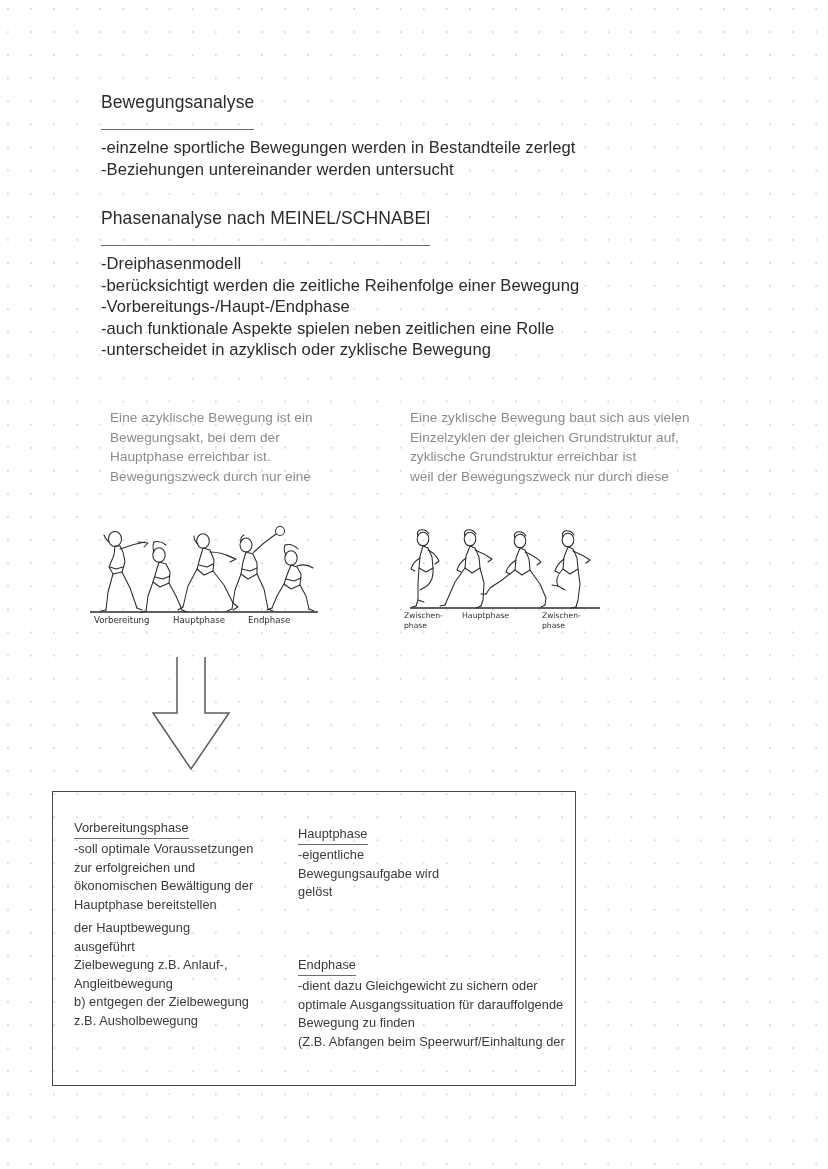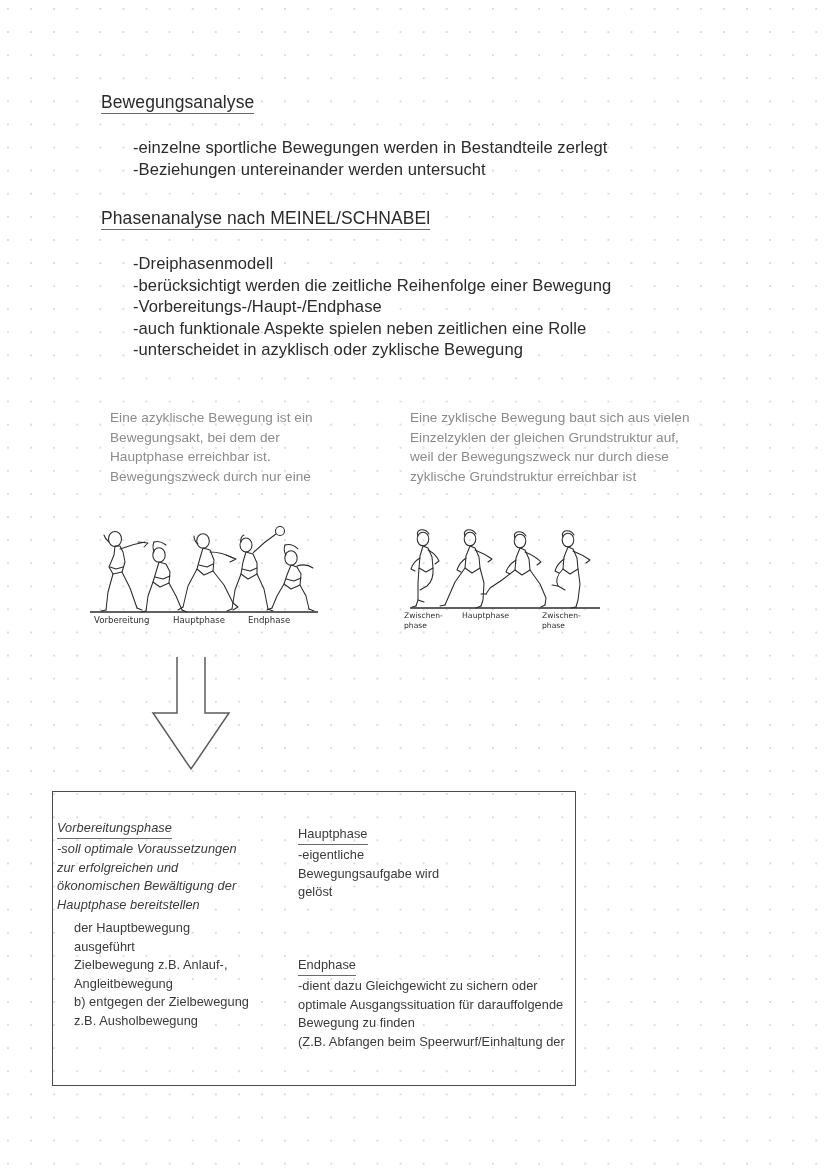--- a/index.html
+++ b/index.html
@@ -25,31 +25,31 @@
   
   .heading {
     position: absolute;
     font-size: 17.5px;
     color: #2b2b2b;
     letter-spacing: 0.1px;
     white-space: nowrap;
   }
   .heading .ul {
     border-bottom: 1.4px solid #6a6a6a;
-    padding-bottom: 1px;
+    padding-bottom: 17px;
   }
   .bullets {
     position: absolute;
     font-size: 16.6px;
     line-height: 21.5px;
     color: #2b2b2b;
     letter-spacing: 0.05px;
     white-space: nowrap;
   }
-  .bullets div { white-space: nowrap; margin-left: 32px; }
+  .bullets div { white-space: nowrap; }
 
   .greytext {
     position: absolute;
     font-size: 13.6px;
     line-height: 19.6px;
     color: #8b8b8b;
     letter-spacing: 0.05px;
   }
   .greytext div { white-space: nowrap; }
 
@@ -121,22 +121,22 @@
   <div class="greytext" style="left:110px; top:408px; width:250px;">
     <div>Eine azyklische Bewegung ist ein</div>
     <div>Bewegungsakt, bei dem der</div>
     <div>Hauptphase erreichbar ist.</div>
     <div>Bewegungszweck durch nur eine</div>
   </div>
 
   <div class="greytext" style="left:390px; top:408px; width:310px;margin-left:20px;">
     <div>Eine zyklische Bewegung baut sich aus vielen</div>
     <div>Einzelzyklen der gleichen Grundstruktur auf,</div>
+    <div>zyklische Grundstruktur erreichbar ist</div>
     <div>weil der Bewegungszweck nur durch diese</div>
-    <div>zyklische Grundstruktur erreichbar ist</div>
   </div>
 
   <div class="figure" style="left:90px; top:522px;">
     <svg width="228" height="95" viewBox="0 0 228 95">
       <g fill="none" stroke="#2b2b2b" stroke-width="1.05" stroke-linecap="round" stroke-linejoin="round">
 
         <ellipse cx="25" cy="17" rx="6.5" ry="7.5"></ellipse>
         <path d="M19 20 Q15 17 14 13"></path>
         <path d="M25 24 L24 33 L19 45 L23 52 L32 50 L35 40 L33 30 L30 24 Z"></path>
         <path d="M30 27 Q43 22 55 20"></path>
@@ -249,21 +249,21 @@
   </div>
 
   <div id="arrow">
     <svg width="92" height="120" viewBox="0 0 92 120">
       <path d="M32 2 L32 58 L8 58 L46 114 L84 58 L60 58 L60 2" fill="none" stroke="#5c5c5c" stroke-width="1.5" stroke-linejoin="miter"></path>
     </svg>
   </div>
 
   <div id="phasebox">
 
-    <div class="boxtext" style="left:4px; top:27px; width:210px;font-style:italic;">
+    <div class="boxtext" style="left:21px; top:27px; width:210px;">
       <div>
         <span class="boxhead">Vorbereitungsphase</span>
       </div>
       <div>-soll optimale Voraussetzungen</div>
       <div>zur erfolgreichen und</div>
       <div>ökonomischen Bewältigung der</div>
       <div>Hauptphase bereitstellen</div>
     </div>
 
     <div class="boxtext" style="left:21px; top:127px; width:215px;">

